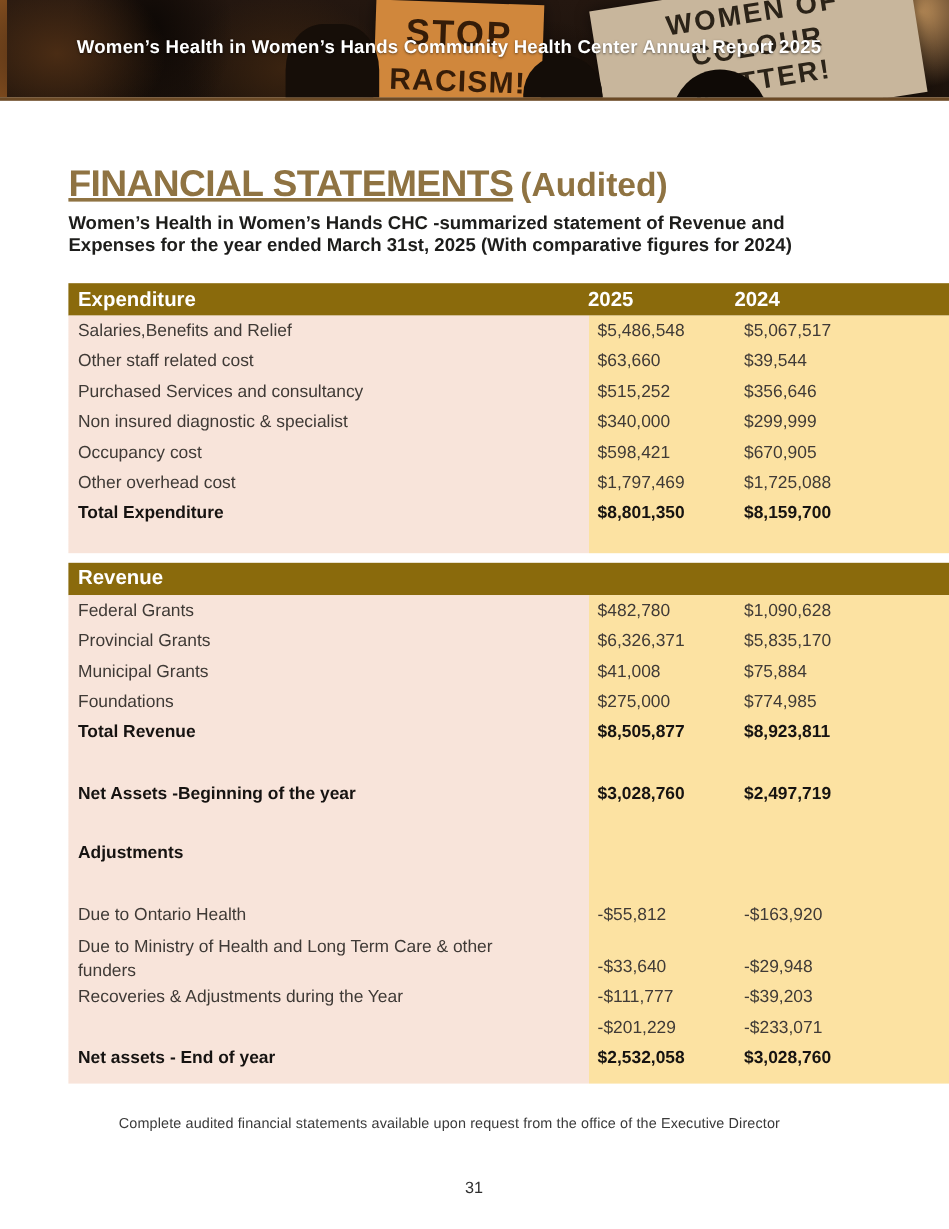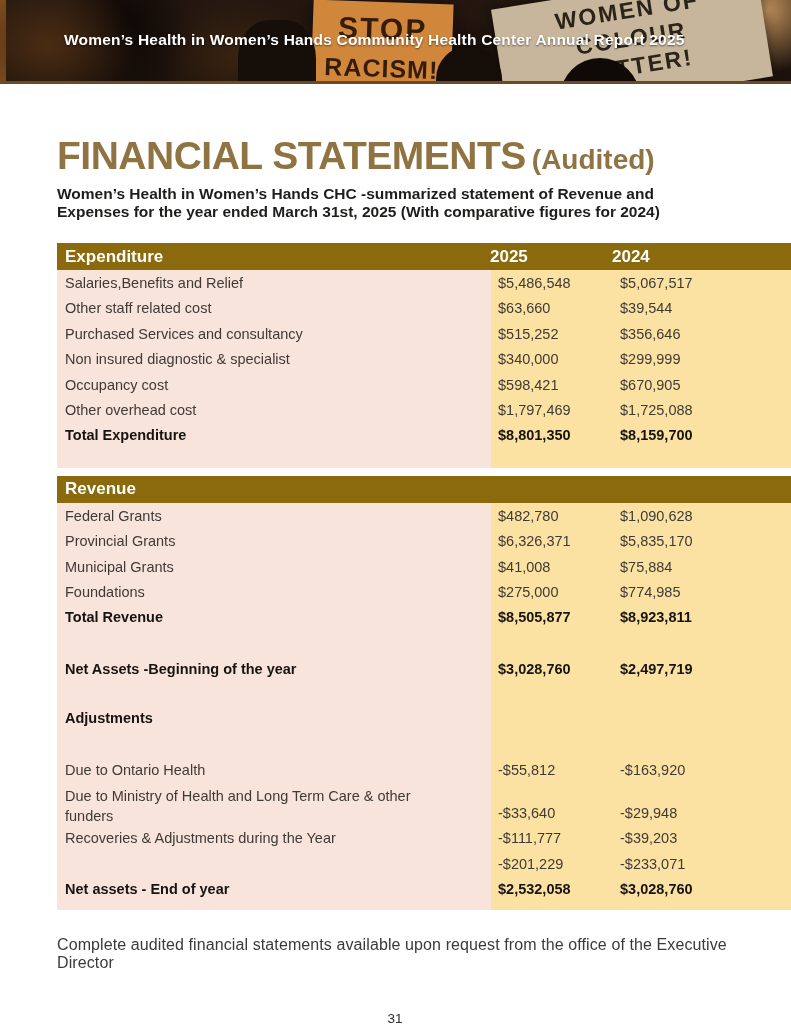--- a/index.html
+++ b/index.html
@@ -45,21 +45,21 @@
   .h3s { left:238px; top:20px; width:78px; height:96px; background:#160e08; border-radius:40% 40% 20% 20%; }
   .banner-title {
     position:absolute; left:64px; top:31px; z-index:5;
     color:#ffffff; font-weight:bold; font-size:15.5px; letter-spacing:.2px;
     text-shadow:0 1px 2px rgba(0,0,0,.55); white-space:nowrap;
   }
 
   
   .main { padding:0 58px 0 57px; }
   .fin-title { margin-top:50px; color:#8f7342; white-space:nowrap; }
-  .fin-title .big { font-size:39px; font-weight:bold; letter-spacing:-.5px; }
+  .fin-title .big { font-size:31px; font-weight:bold; letter-spacing:-.5px;text-decoration:underline; }
   .fin-title .audited { font-size:28px; font-weight:bold; margin-left:6px; }
   .subtitle { margin-top:7px; font-size:15.5px; font-weight:bold; color:#1d1d1b; line-height:17.5px; }
 
   
   .fin-table { margin-top:23px; width:739px; }
   .fin-table.second { margin-top:8px; }
   .band {
     display:flex; align-items:center; height:27px; background:#8a6a0c;
     color:#ffffff; font-weight:bold; font-size:17px;
   }
@@ -76,21 +76,21 @@
   .row .lbl { flex:0 0 434px; padding-left:8px; padding-right:14px; font-size:14.5px; color:#3f3a36; line-height:25.4px; }
   .row .v  { font-size:14.5px; color:#3f3a36; line-height:25.4px; }
   .row .v1 { flex:0 0 122px; padding-left:7px; }
   .row .v2 { flex:0 0 120px; padding-left:7px; }
   .row.bold .lbl, .row.bold .v { font-weight:bold; color:#161311; }
   .row.wrap .lbl { line-height:19.5px; padding-top:4px; padding-right:40px; }
   .spacer { width:100%; }
   .sp26 { height:26px; } .sp24 { height:24px; }
 
   
-  .footnote { margin-top:26px; font-size:16px; color:#3a3a3a; letter-spacing:.1px; }
+  .footnote { margin-top:26px; font-size:12px; color:#3a3a3a; letter-spacing:.1px;margin-left:42px; }
   .page-number { margin-top:39px; text-align:center; font-size:13.5px; color:#2e2e2e; }
 </style>
 </head>
 <body>
 
 <div class="page">
 
   <header class="banner">
     <div class="sign sign-stop">
       <div class="s1">STOP</div>

